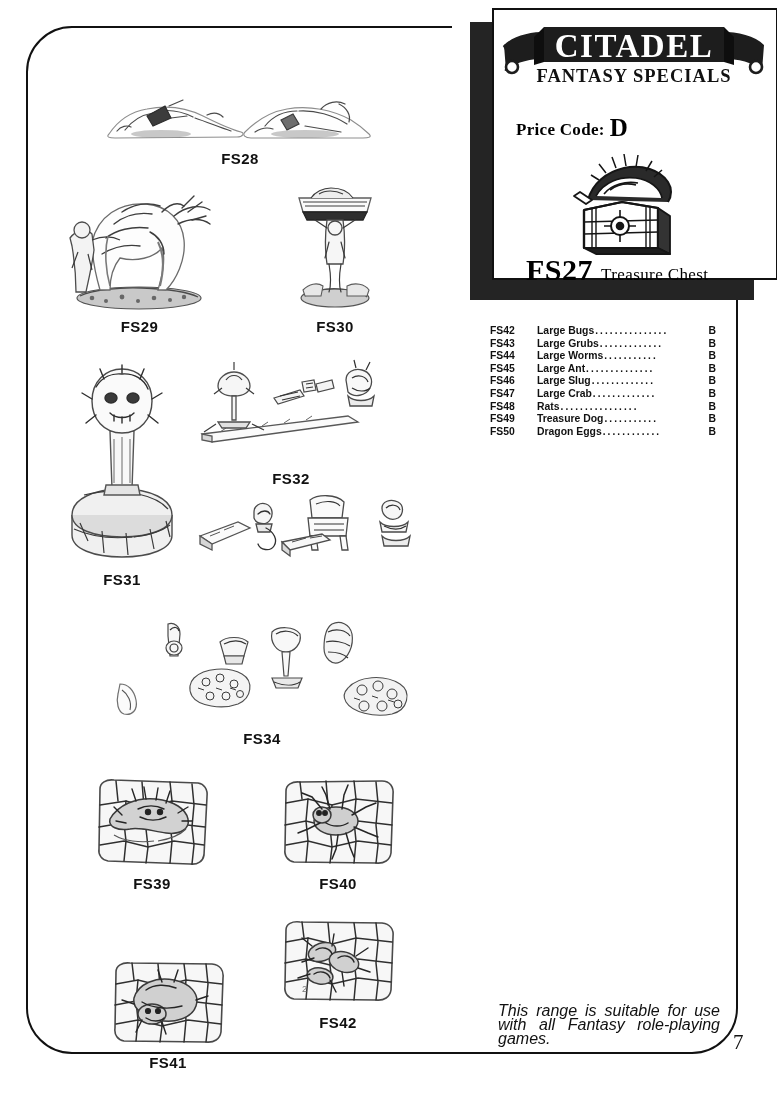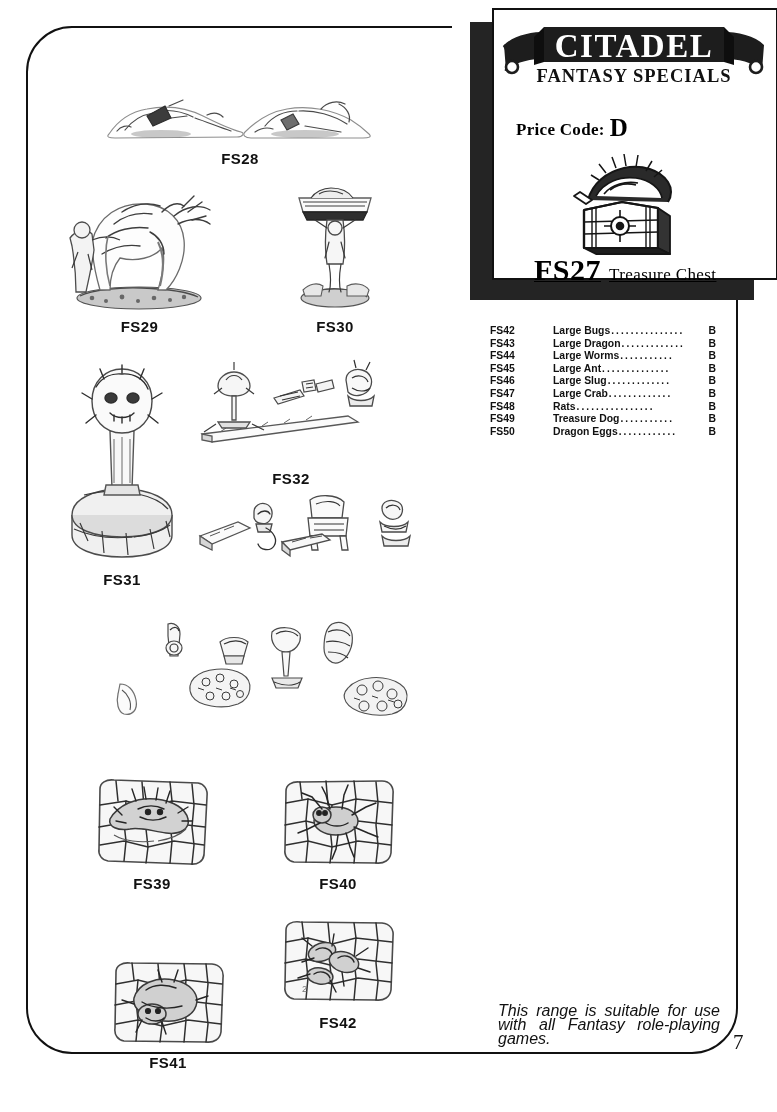--- a/index.html
+++ b/index.html
@@ -26,32 +26,32 @@
 
   #price-code{position:absolute;left:22px;top:104px;font-family:"Liberation Serif",serif;
       font-weight:bold;font-size:17px;letter-spacing:.3px;white-space:nowrap;}
   #price-code .code{font-size:25px;margin-left:5px;vertical-align:-1px;}
 
   #chest-art{position:absolute;left:72px;top:140px;width:116px;height:118px;}
 
   #designer{position:absolute;left:196px;top:168px;width:86px;
       font-family:"Liberation Serif",serif;font-size:16.5px;line-height:1.02;}
 
-  #fs27-line{position:absolute;left:40px;top:243px;font-family:"Liberation Serif",serif;
-      white-space:nowrap;text-decoration:underline;}
+  #fs27-line{position:absolute;left:32px;top:243px;font-family:"Liberation Serif",serif;
+      white-space:nowrap;}
   #fs27-line .code{font-size:30px;font-weight:bold;letter-spacing:.5px;}
   #fs27-line .name{font-size:17px;margin-left:8px;letter-spacing:.4px;}
 
   
   #price-list{position:absolute;left:490px;top:325px;width:226px;
       font-family:"Liberation Sans",sans-serif;font-size:10.4px;line-height:12.6px;
       font-weight:bold;color:#111;}
   #price-list .row{display:flex;align-items:baseline;white-space:nowrap;}
   #price-list .sku{width:47px;flex:none;}
-  #price-list .nm{flex:none;margin-left:16px;}
+  #price-list .nm{flex:none;}
   #price-list .dots{flex:1 1 auto;overflow:hidden;margin:0 1px;
       font-weight:bold;letter-spacing:2.1px;font-size:10px;line-height:12.6px;}
   #price-list .pc{flex:none;width:9px;text-align:right;}
 
   
   #footer-note{position:absolute;left:498px;top:1004px;width:222px;
       font-family:"Liberation Sans",sans-serif;font-style:italic;font-size:16px;
       line-height:14px;color:#111;text-align:justify;}
 
   
@@ -139,21 +139,21 @@
 
 <div id="price-list">
   <div class="row">
     <span class="sku">FS42</span>
     <span class="nm">Large Bugs</span>
     <span class="dots">...............</span>
     <span class="pc">B</span>
   </div>
   <div class="row">
     <span class="sku">FS43</span>
-    <span class="nm">Large Dragon</span>
+    <span class="nm">Large Grubs</span>
     <span class="dots">.............</span>
     <span class="pc">B</span>
   </div>
   <div class="row">
     <span class="sku">FS44</span>
     <span class="nm">Large Worms</span>
     <span class="dots">...........</span>
     <span class="pc">B</span>
   </div>
   <div class="row">
@@ -527,20 +527,21 @@
         <circle cx="250" cy="72" r="5"></circle>
           <circle cx="266" cy="68" r="5"></circle>
         <circle cx="280" cy="76" r="5"></circle>
           <circle cx="252" cy="88" r="5"></circle>
         <circle cx="270" cy="88" r="5"></circle>
           <circle cx="286" cy="86" r="4"></circle>
         <path d="M242,80 L248,82 M260,78 L266,80 M276,82 L282,84"></path>
       </g>
     </svg>
   </div>
+  <div class="cap" style="text-align:center;">FS34</div>
 </div>
 
 <div class="fig" style="left:92px;top:775px;width:120px;">
   <div class="art">
     <svg width="120" height="94" viewBox="0 0 120 94">
       <g fill="#f7f7f7" stroke="#4a4a4a" stroke-width="1.6">
         <path d="M8,14 C8,8 14,4 22,5 L106,8 C112,9 116,14 115,22 L112,80
                  C111,86 106,90 98,89 L16,86 C10,85 6,80 7,74 Z"></path>
       </g>
 

